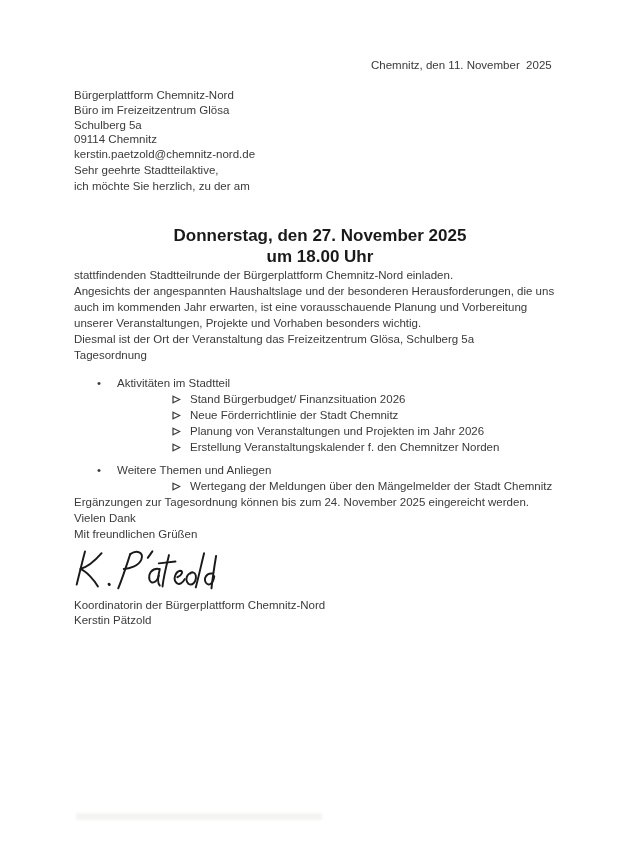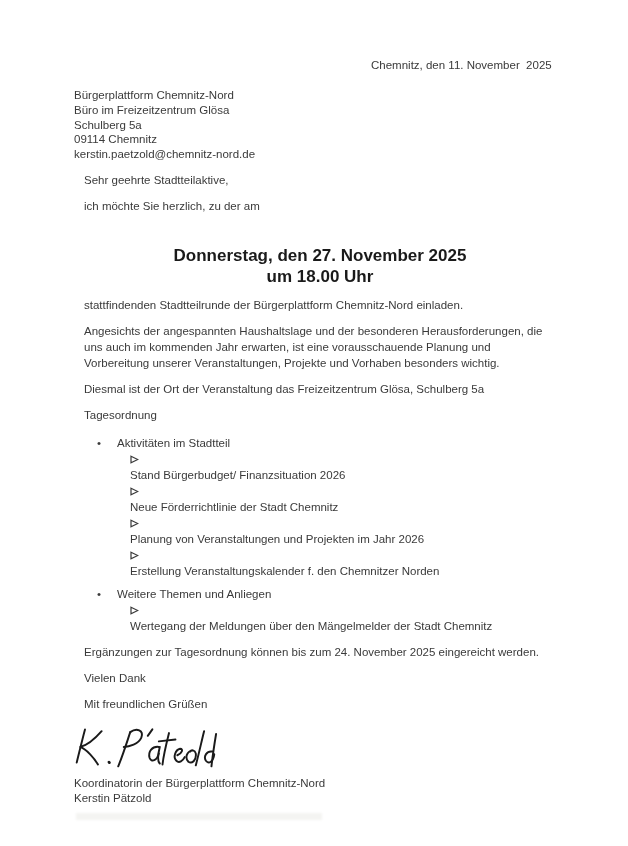--- a/index.html
+++ b/index.html
@@ -9,21 +9,21 @@
     height: 846px;
     background: var(--page-bg, #ffffff);
     box-sizing: border-box;
     padding: 88px 62px 0 74px;
     font-family: "Liberation Sans", sans-serif;
     font-size: 11.5px;
     line-height: 16px;
     color: var(--ink, #3a3a3a);
     overflow: hidden;
   }
-  .page p { margin: 10px; }
+  .page p { margin: 0; }
   .sender { line-height: 14.8px; }
   .dateline {
     position: absolute;
     left: 371px;
     top: 57px;
     white-space: pre;
   }
   .salutation { margin-top: 57px; }
   .intro { margin-top: 11px; }
   .event-heading {
@@ -44,22 +44,21 @@
   .agenda-group-2 { margin-top: 7px; }
   .agenda-row { display: flex; }
   .agenda-row .dot {
     width: 20px;
     margin-left: 23px;
     flex: 0 0 auto;
   }
   .sub-row {
     display: flex;
     align-items: baseline;
-    margin-left: 56px;
-    flex-direction: column;
+    margin-left: 98px;
   }
   .sub-row .arrow {
     width: 18px;
     flex: 0 0 auto;
     position: relative;
     top: 1px;
   }
   .note { margin-top: 12px; }
   .thanks { margin-top: 13px; }
   .regards { margin-top: 14px; }

